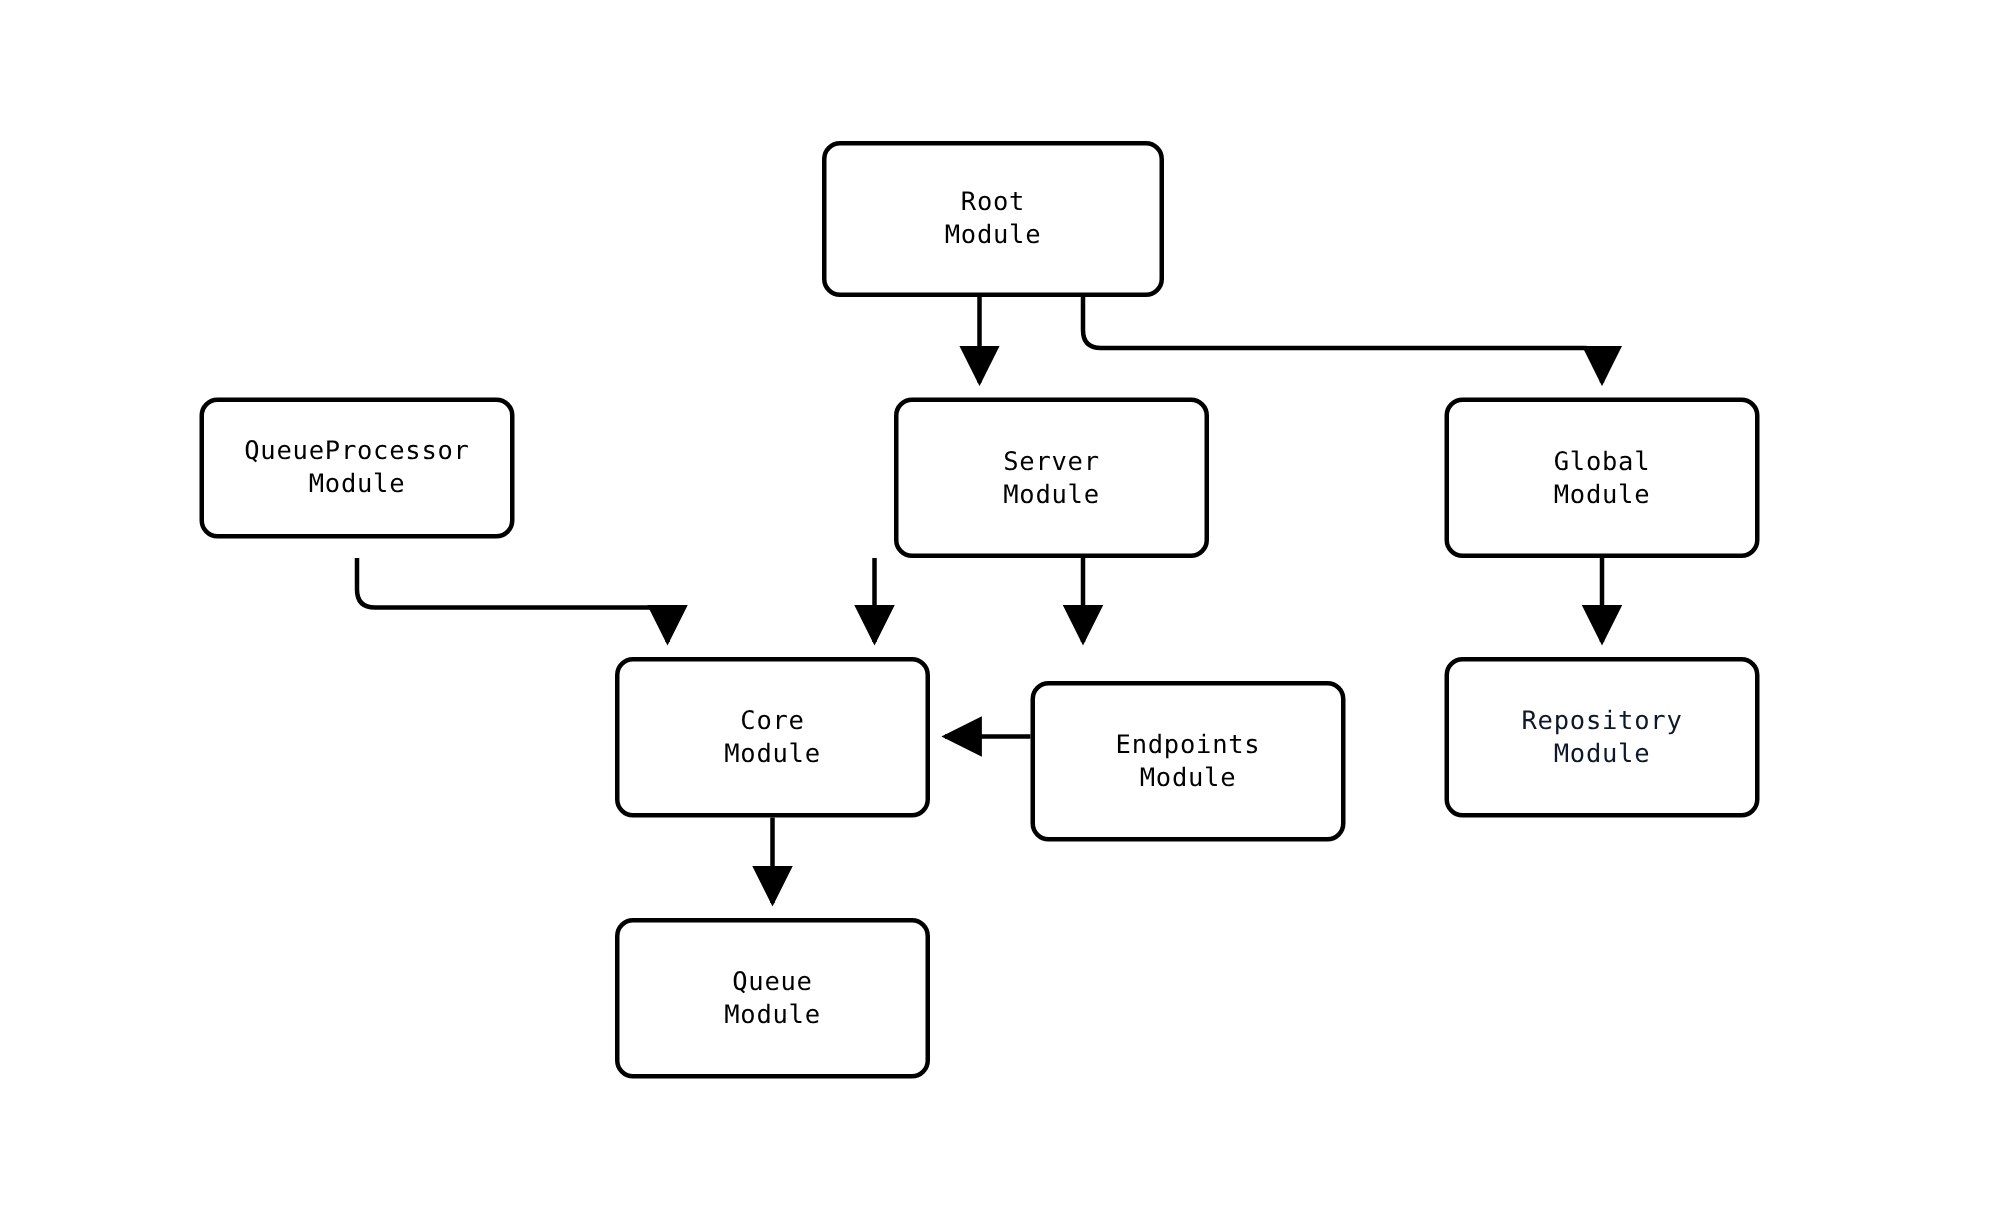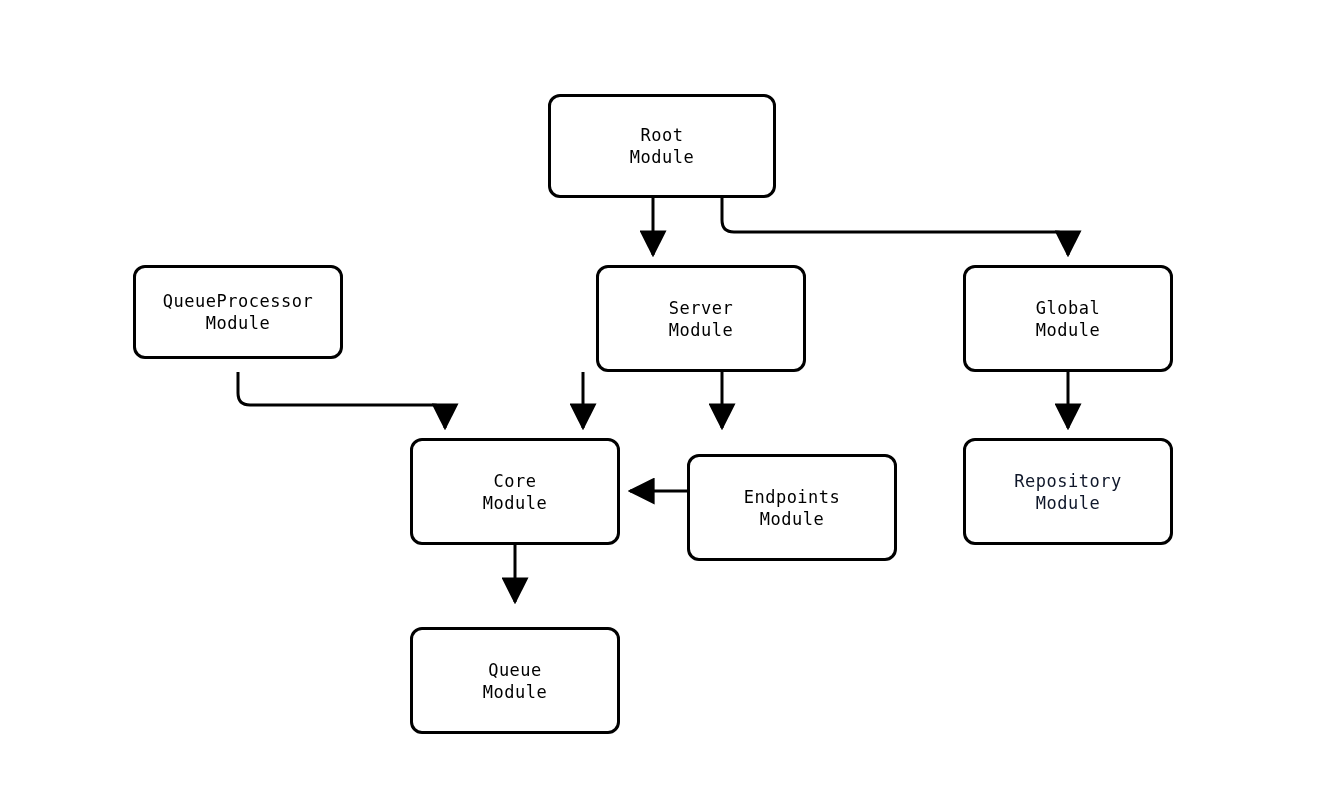--- a/index.html
+++ b/index.html
@@ -92,19 +92,19 @@
 Module</div>
       </div>
       <div class="node" style="left: 687px; top: 438px; width: 210px; height: 107px; border-color: rgb(0, 0, 0); margin-top: 16px;">
         <div class="node-label" style="color: rgb(0, 0, 0);">Endpoints
 Module</div>
       </div>
       <div class="node" style="left: 963px; top: 438px; width: 210px; height: 107px; border-color: rgb(0, 0, 0);">
         <div class="node-label" style="color: #0f172a;">Repository
 Module</div>
       </div>
-      <div class="node" style="left: 410px; top: 627px; width: 210px; height: 107px; border-color: rgb(0, 0, 0);">
+      <div class="node" style="left: 410px; top: 612px; width: 210px; height: 107px; border-color: rgb(0, 0, 0);">
         <div class="node-label" style="color: rgb(0, 0, 0);">Queue
 Module</div>
       </div>
     </div>
 
 </div>
 
 </body></html>

